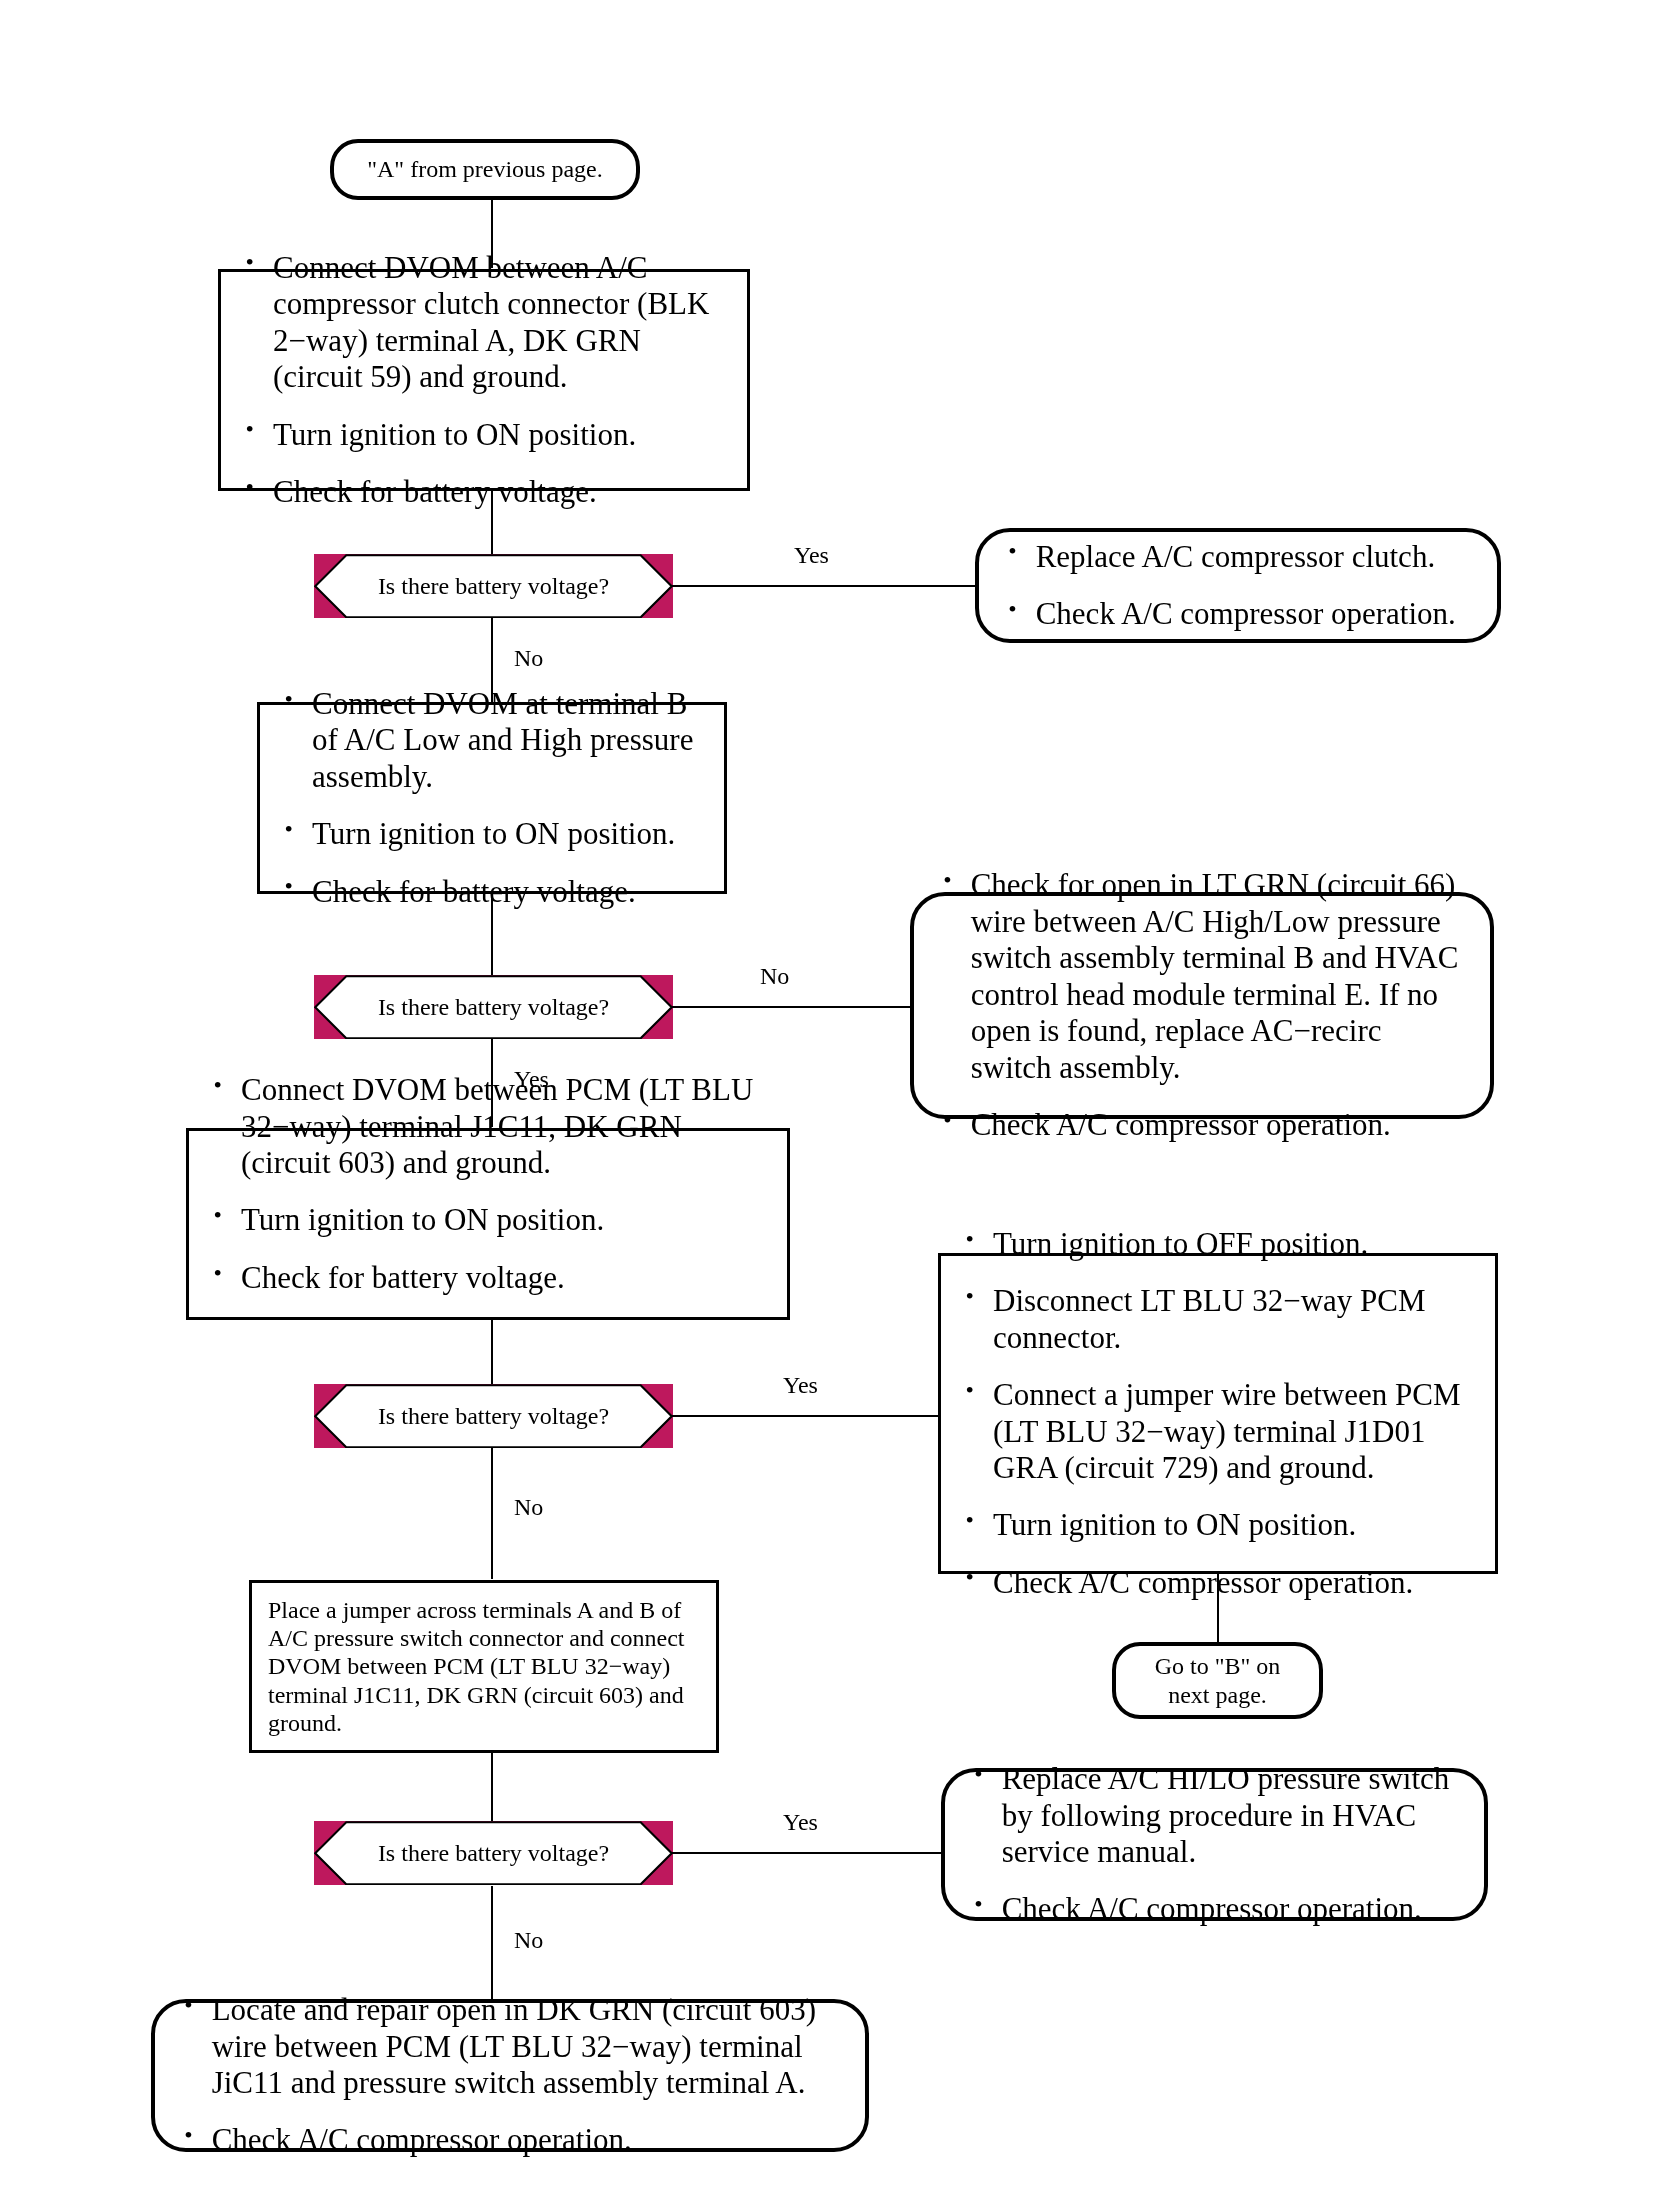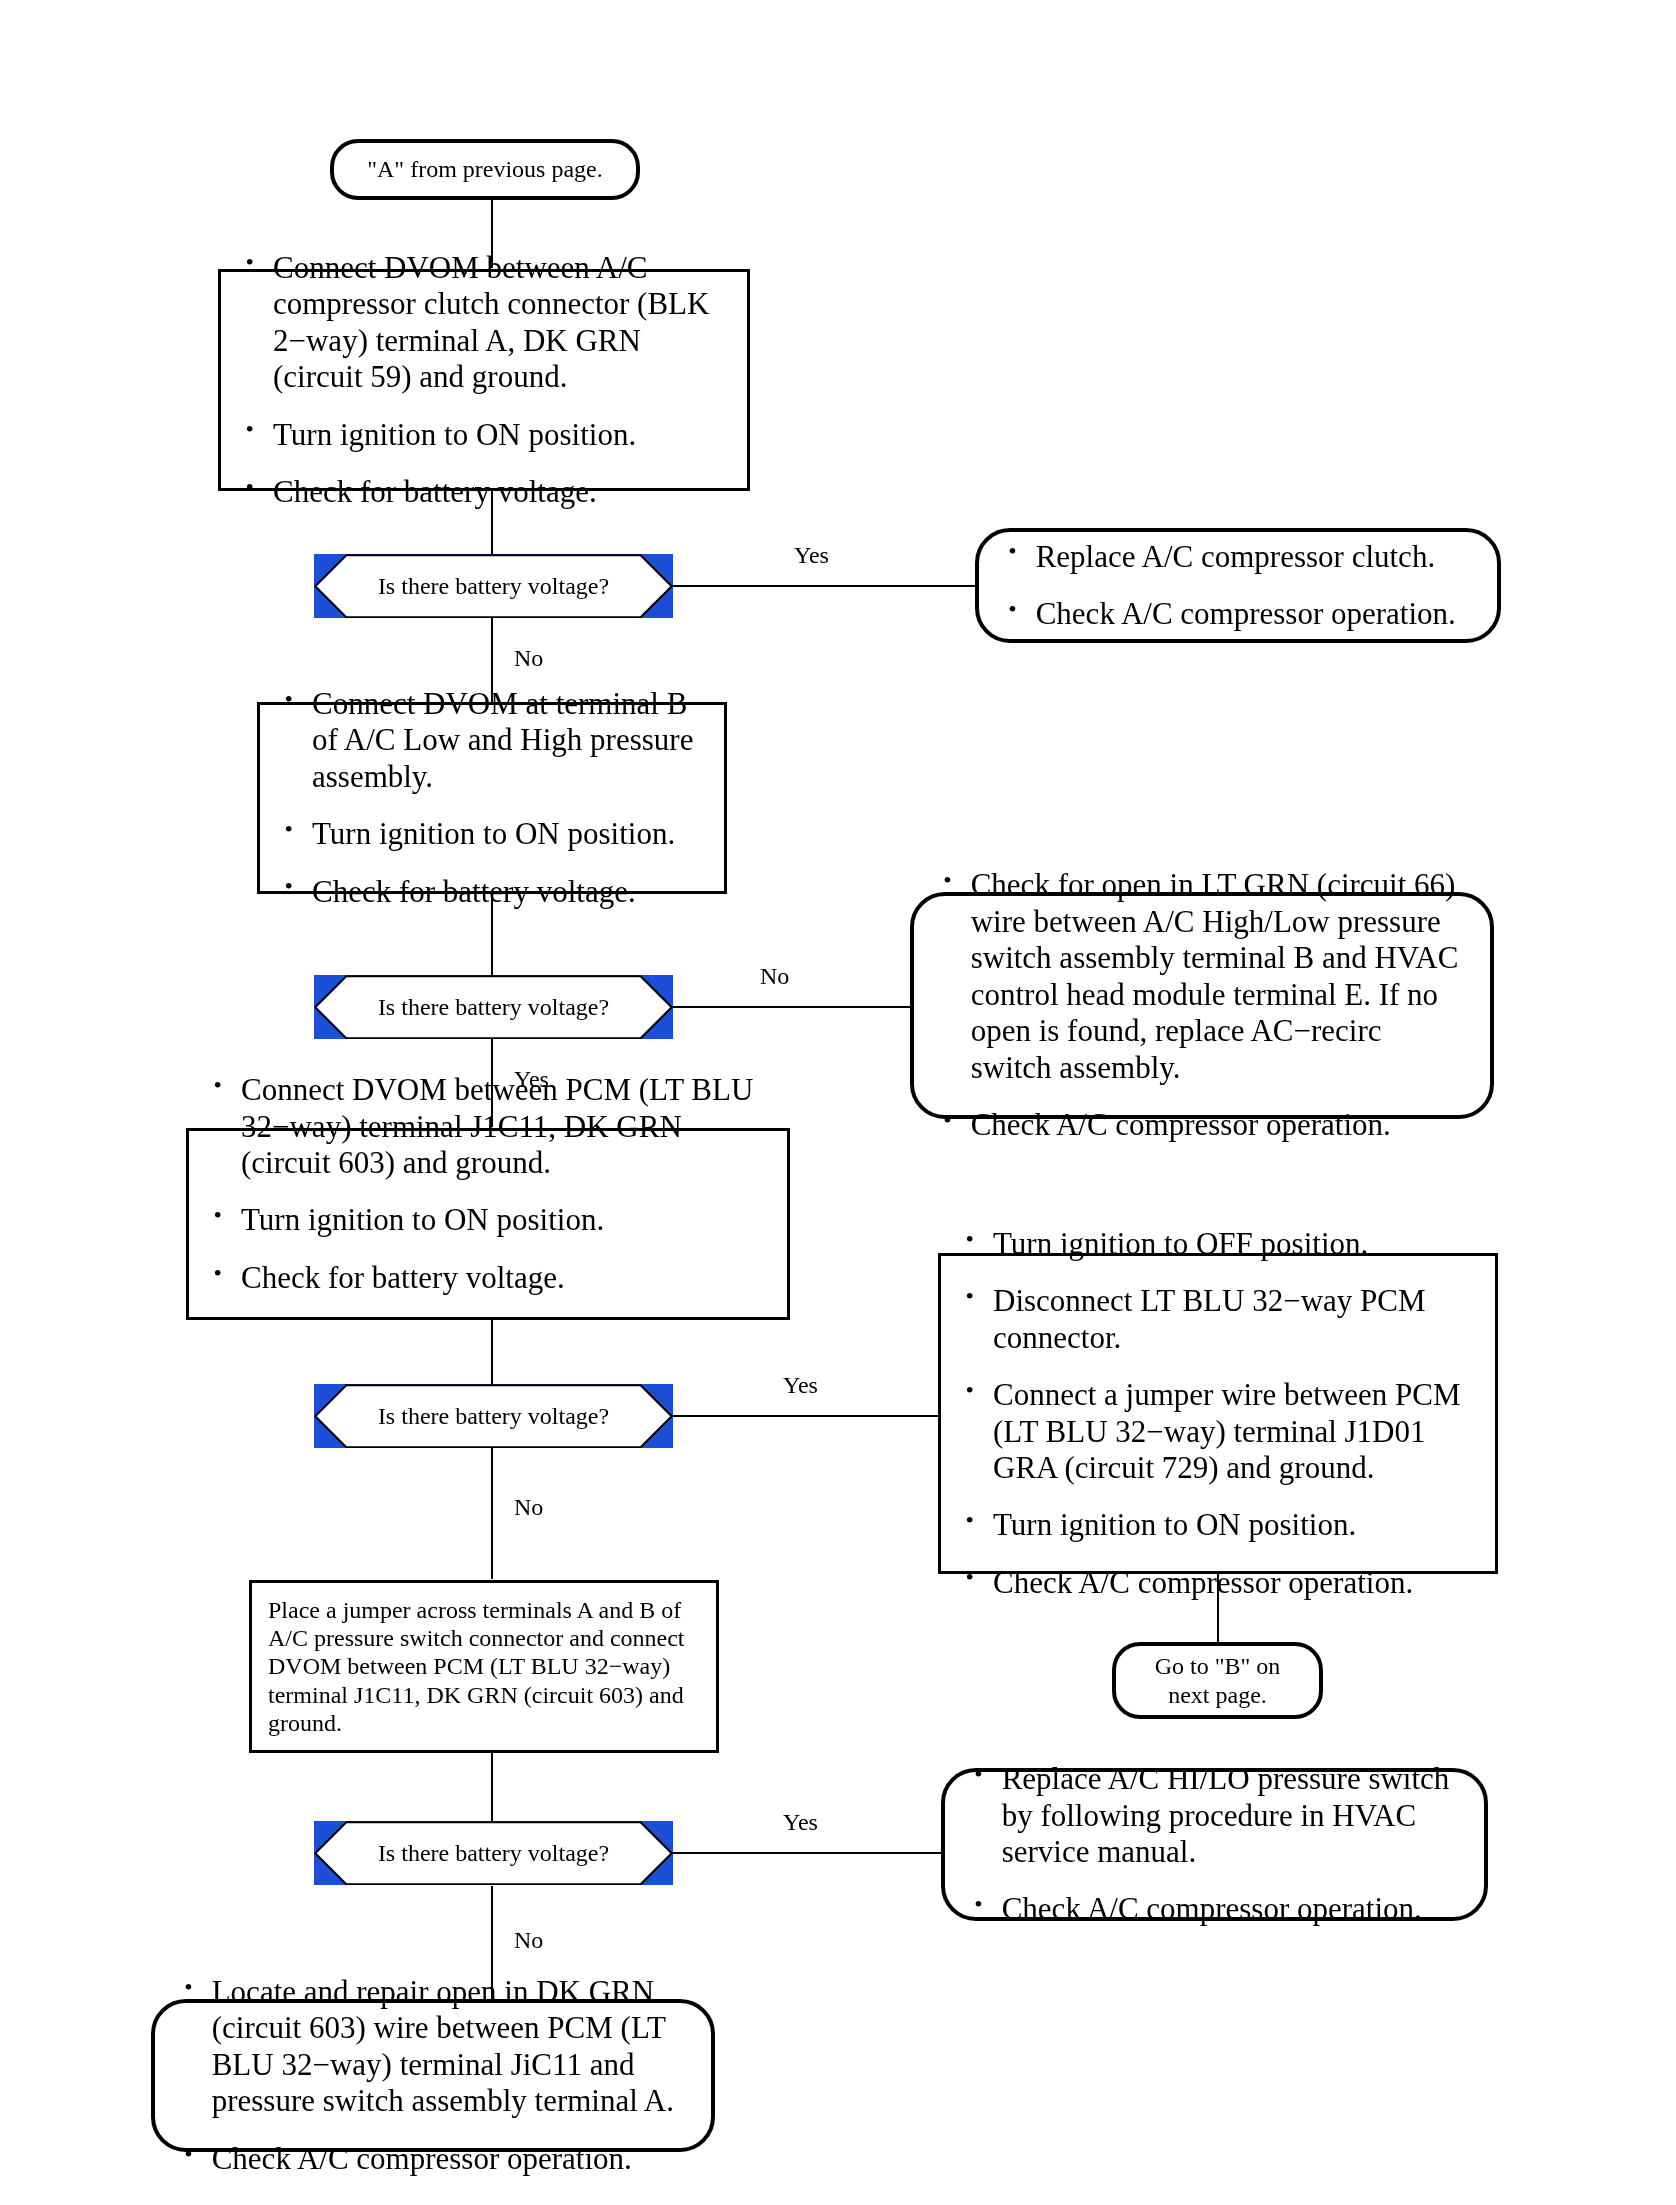--- a/index.html
+++ b/index.html
@@ -36,21 +36,21 @@
   .term {
     border: 4.3px solid #000000;
     border-radius: 35px;
   }
   .term.tight { border-radius: 28px; }
 
   
   .decision {
     position: absolute;
     box-sizing: border-box;
-    background: #1d4ed8;
+    background: #be185d;
     display: flex;
     align-items: center;
     justify-content: center;
     text-align: center;
   }
   .decision .hexbg {
     position: absolute;
     inset: 0;
   }
   .decision .hextext {
@@ -248,21 +248,21 @@
   <div class="vline" style="left:491px; top:1886px; width:2.4px; height:114px;"></div>
   <div class="branch-label" style="left:514px; top:1928px;">No</div>
 
   <div class="node term pad-b" style="left:941px; top:1768px; width:547px; height:153px;">
     <ul class="bullets">
       <li>Replace A/C HI/LO pressure switch by following procedure in HVAC service manual.</li>
       <li>Check A/C compressor operation.</li>
     </ul>
   </div>
 
-  <div class="node term pad-b" style="left:151px; top:1999px; width:564px; height:153px;">
+  <div class="node term pad-b" style="left:151px; top:1999px; width:718px; height:153px;">
     <ul class="bullets">
       <li>Locate and repair open in DK GRN (circuit 603) wire between PCM (LT BLU 32−way) terminal JiC11 and pressure switch assembly terminal A.</li>
       <li>Check A/C compressor operation.</li>
     </ul>
   </div>
 
 </div>
 
 
 </body></html>

